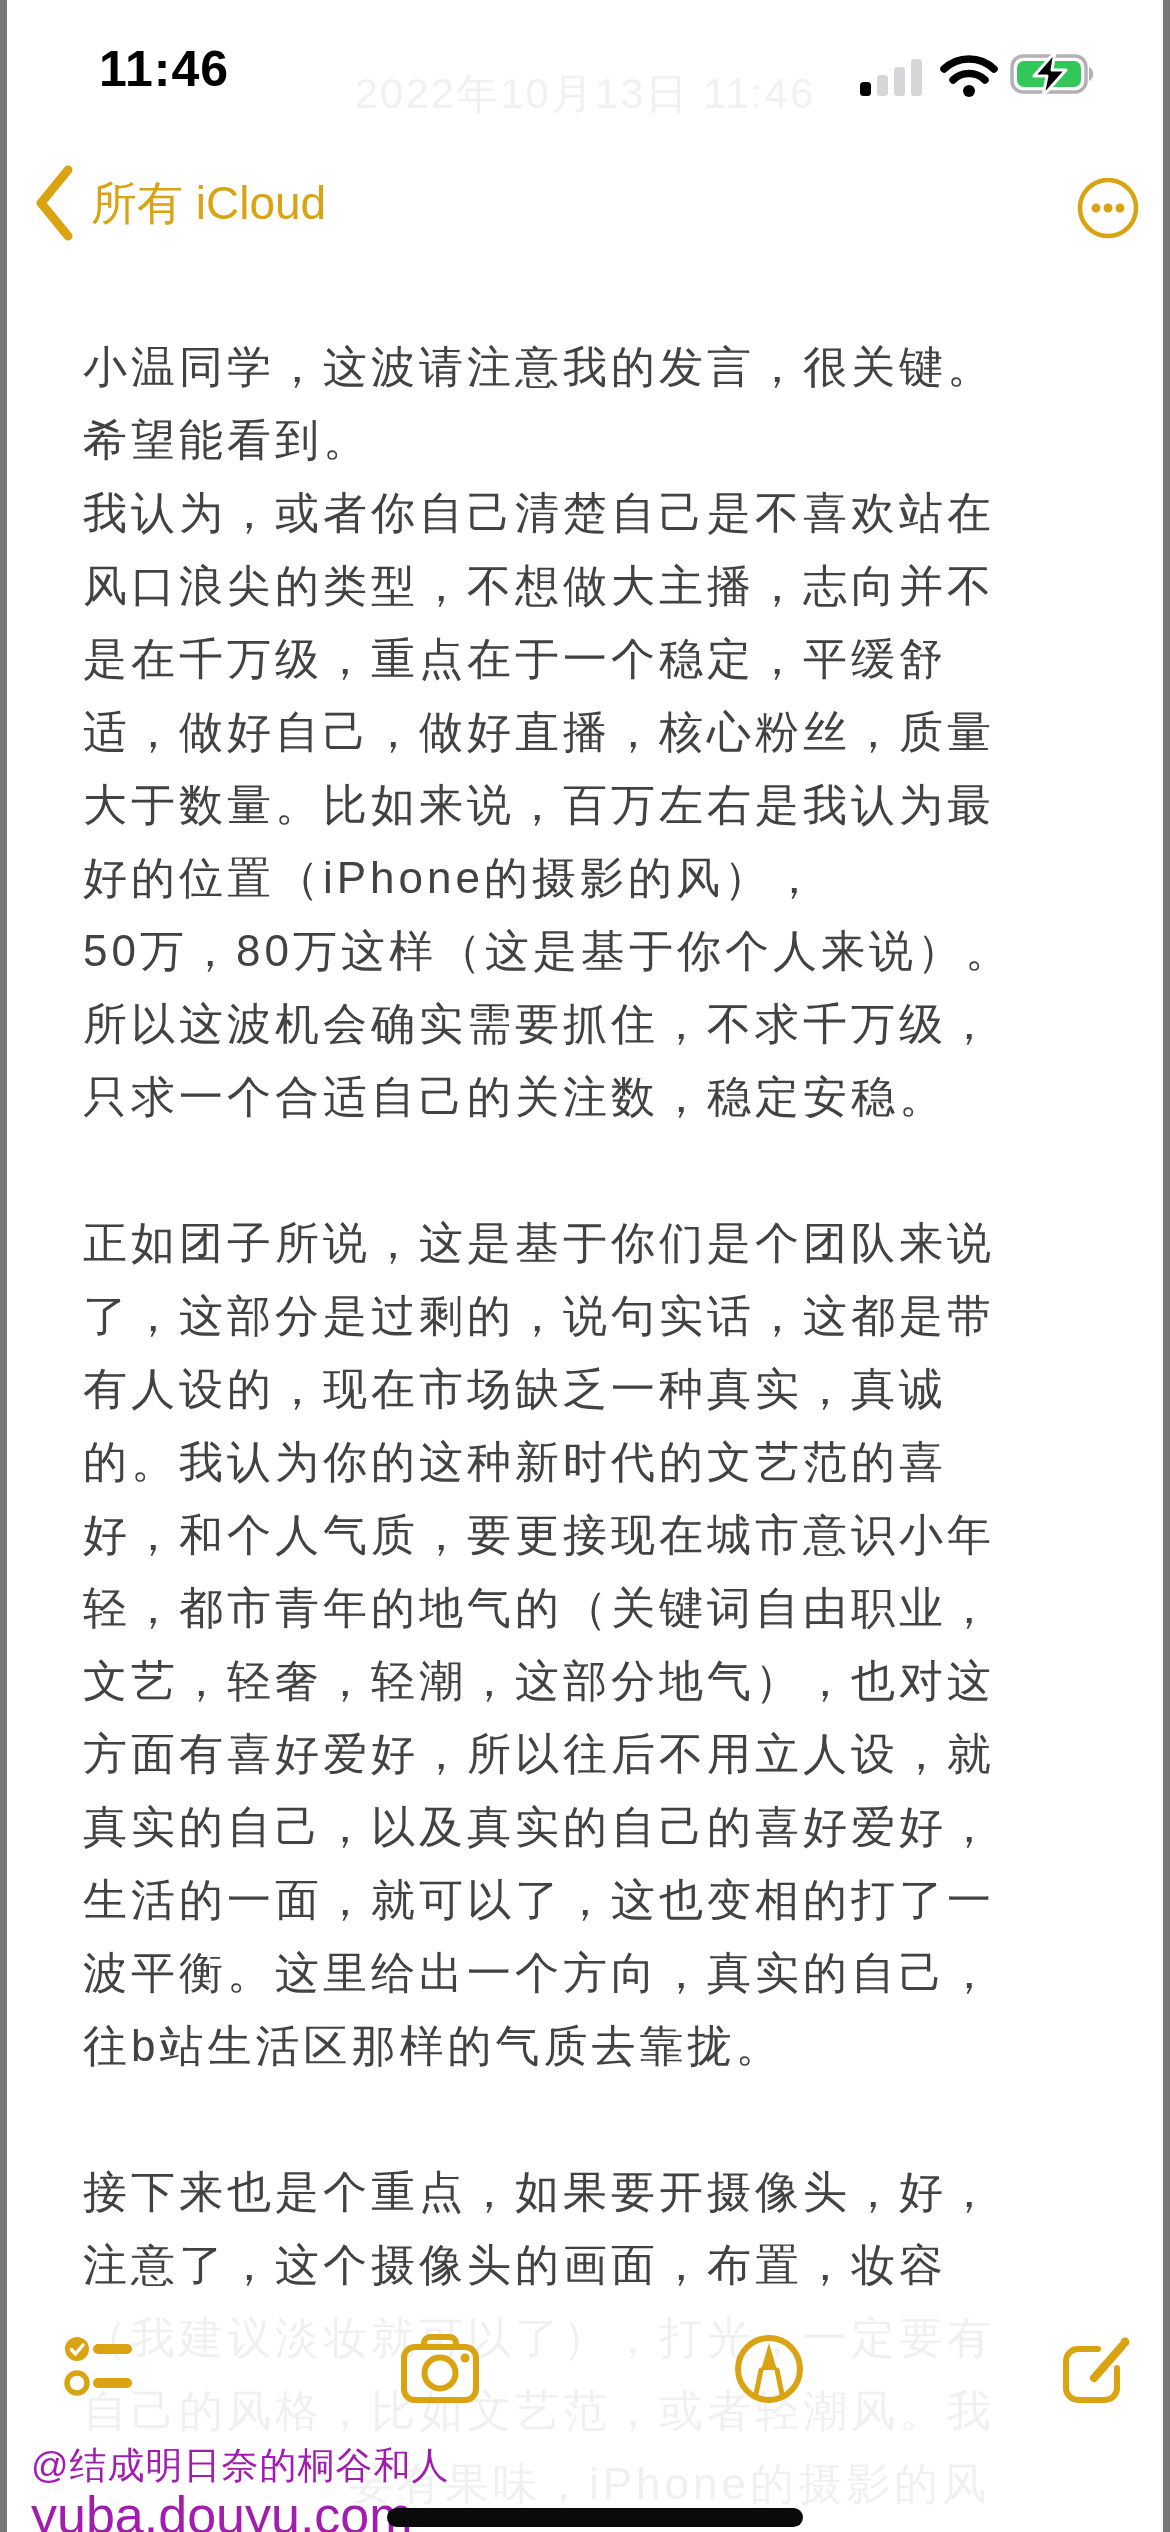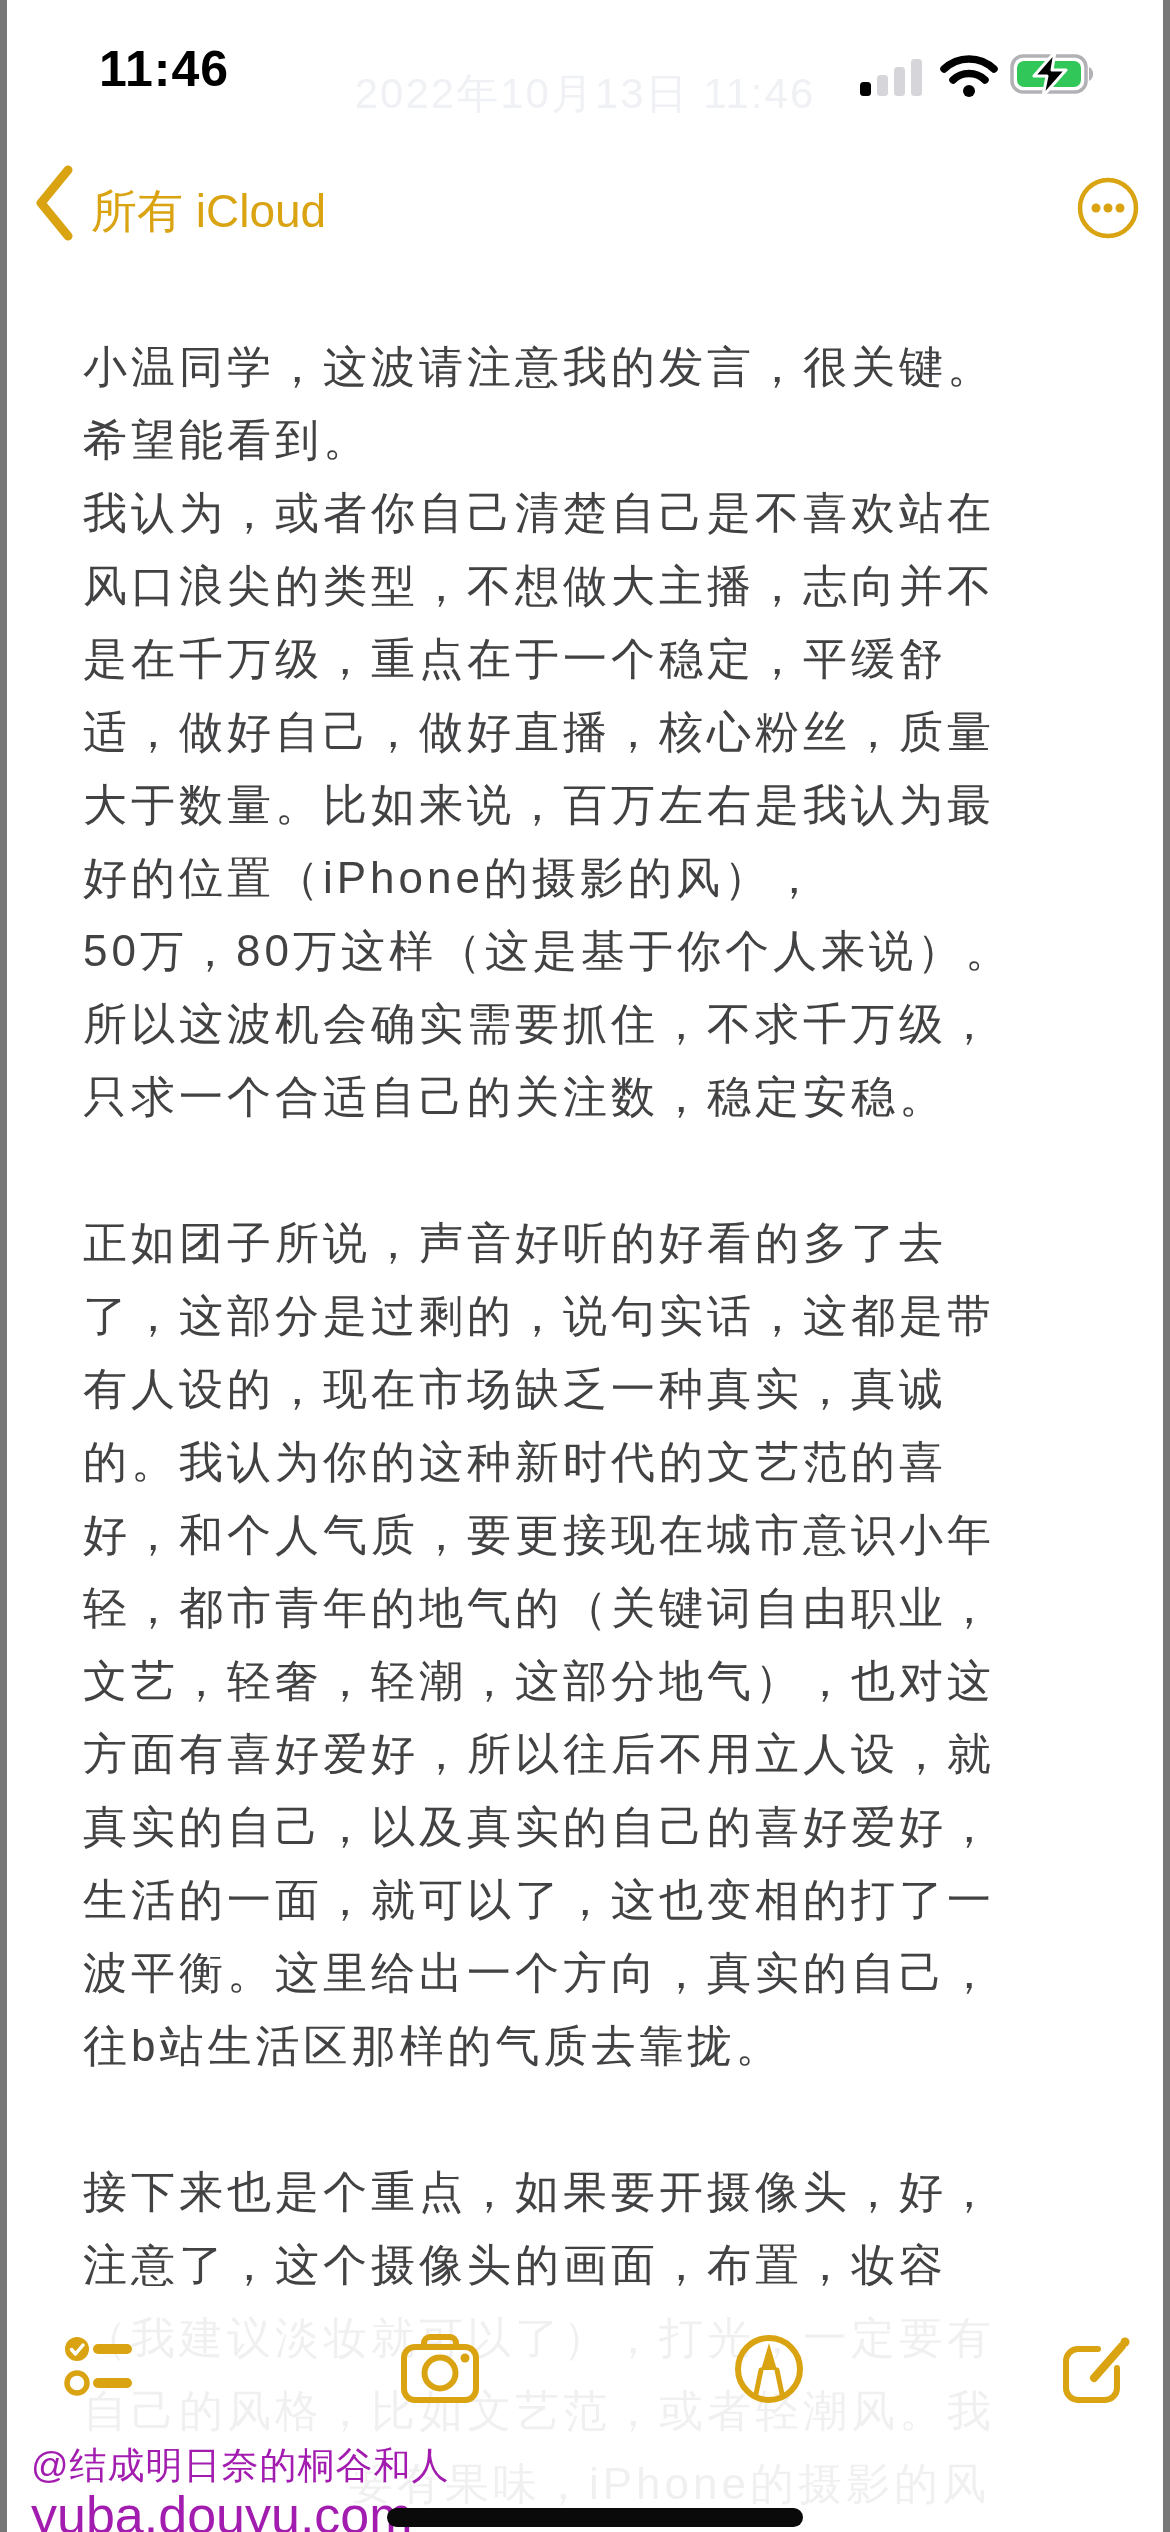--- a/index.html
+++ b/index.html
@@ -17,21 +17,21 @@
   }
   .time {
     position:absolute; top:40px; left:92px;
     font-size:50px; font-weight:700; color:#000; letter-spacing:1px;
   }
   .sb-icon { position:absolute; }
   #signal { top:54px; left:853px; }
   #wifi   { top:54px; left:933px; }
   #battery{ top:52px; left:1003px; }
   
-  .back-btn { position:absolute; top:164px; left:24px; display:flex; align-items:flex-end; cursor:pointer; }
+  .back-btn { position:absolute; top:164px; left:24px; display:flex; align-items:center; cursor:pointer; }
   .back-label { font-size:46px; color:var(--accent); margin-left:16px; line-height:62px; }
   .more-btn { position:absolute; top:177px; left:1070px; width:62px; height:62px; cursor:pointer; }
   
   .note-body {
     position:absolute; top:330px; left:76px; right:40px;
     font-size:44px; color:#424244; letter-spacing:4px;
   }
   .note-line { height:73px; line-height:73px; white-space:nowrap; }
   .note-line.indent { padding-left:266px; }
   
@@ -109,21 +109,21 @@
       <div class="note-line">我认为，或者你自己清楚自己是不喜欢站在</div>
       <div class="note-line">风口浪尖的类型，不想做大主播，志向并不</div>
       <div class="note-line">是在千万级，重点在于一个稳定，平缓舒</div>
       <div class="note-line">适，做好自己，做好直播，核心粉丝，质量</div>
       <div class="note-line">大于数量。比如来说，百万左右是我认为最</div>
       <div class="note-line">好的位置（iPhone的摄影的风），</div>
       <div class="note-line">50万，80万这样（这是基于你个人来说）。</div>
       <div class="note-line">所以这波机会确实需要抓住，不求千万级，</div>
       <div class="note-line">只求一个合适自己的关注数，稳定安稳。</div>
       <div class="note-line">&nbsp;</div>
-      <div class="note-line">正如团子所说，声音好听的好看的多了去</div>
+      <div class="note-line">正如团子所说，这是基于你们是个团队来说</div>
       <div class="note-line">了，这部分是过剩的，说句实话，这都是带</div>
       <div class="note-line">有人设的，现在市场缺乏一种真实，真诚</div>
       <div class="note-line">的。我认为你的这种新时代的文艺范的喜</div>
       <div class="note-line">好，和个人气质，要更接现在城市意识小年</div>
       <div class="note-line">轻，都市青年的地气的（关键词自由职业，</div>
       <div class="note-line">文艺，轻奢，轻潮，这部分地气），也对这</div>
       <div class="note-line">方面有喜好爱好，所以往后不用立人设，就</div>
       <div class="note-line">真实的自己，以及真实的自己的喜好爱好，</div>
       <div class="note-line">生活的一面，就可以了，这也变相的打了一</div>
       <div class="note-line">波平衡。这里给出一个方向，真实的自己，</div>

